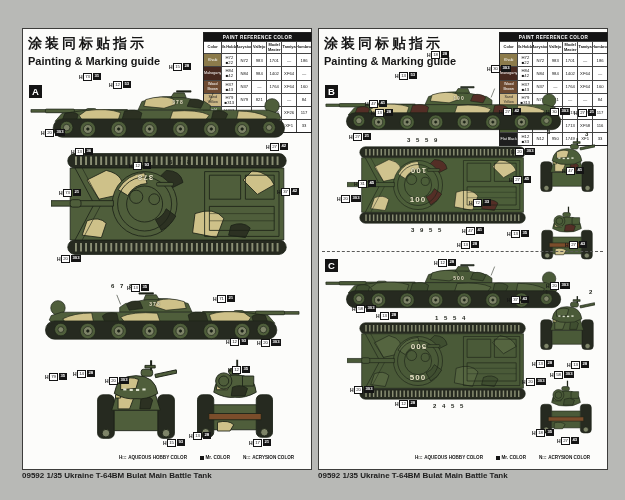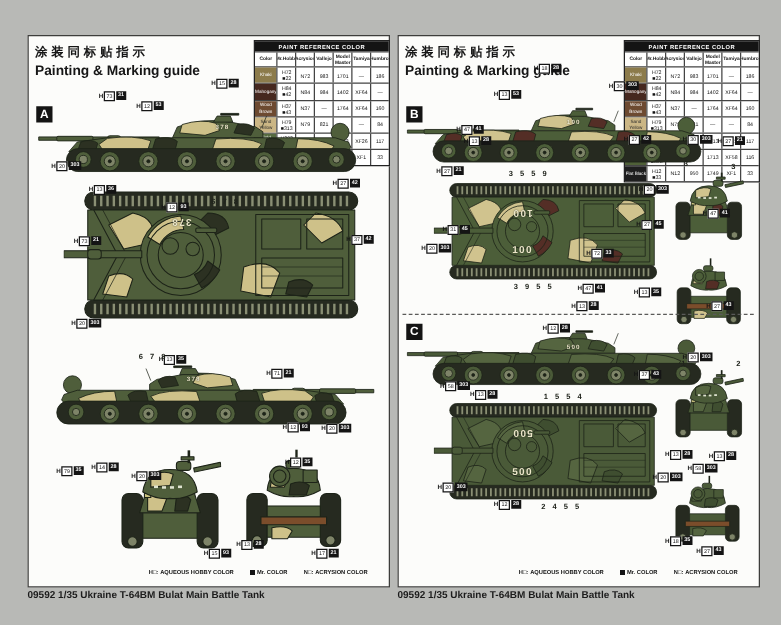--- a/index.html
+++ b/index.html
@@ -1,20 +1,20 @@
 <!DOCTYPE html>
 <html><head>
 <meta charset="utf-8">
 <style>
   html,body{margin:0;padding:0;}
   body{width:625px;height:500px;background:#b8b9b6;font-family:"Liberation Sans",sans-serif;position:relative;overflow:hidden;}
   .page{position:absolute;top:28px;width:290px;height:442px;background:#fcfcfa;border:1px solid #3d3d3b;box-sizing:border-box;}
   #pageL{left:22px;} #pageR{left:318px;}
   .titles{position:absolute;left:5px;top:6px;}
-  .title-zh{font-size:10px;font-weight:bold;letter-spacing:3px;color:#161616;}
+  .title-zh{font-size:14px;font-weight:bold;letter-spacing:3px;color:#161616;}
   .title-en{font-size:11px;font-weight:bold;color:#161616;margin-top:2px;}
   .caption{position:absolute;top:471px;font-size:8px;font-weight:bold;color:#1c1c1c;width:290px;}
   #capL{left:22px;} #capR{left:318px;}
   
   .ptable{position:absolute;left:180px;top:3px;width:107px;border:1px solid #222;background:#fff;}
   .pt-title{background:#141414;color:#fff;font-size:4.6px;font-weight:bold;text-align:center;padding:1.5px 0;letter-spacing:.4px;}
   .pt-row{display:flex;border-top:.5px solid #444;min-height:8px;}
   .pt-cell{flex:1;border-left:.5px solid #444;text-align:center;font-size:4.2px;line-height:1.2;padding:1px 0;color:#141414;overflow:hidden;display:flex;align-items:center;justify-content:center;}
   .pt-cell:first-child{border-left:none;flex:1.25;}
   .pt-hc{font-weight:bold;font-size:3.9px;}

